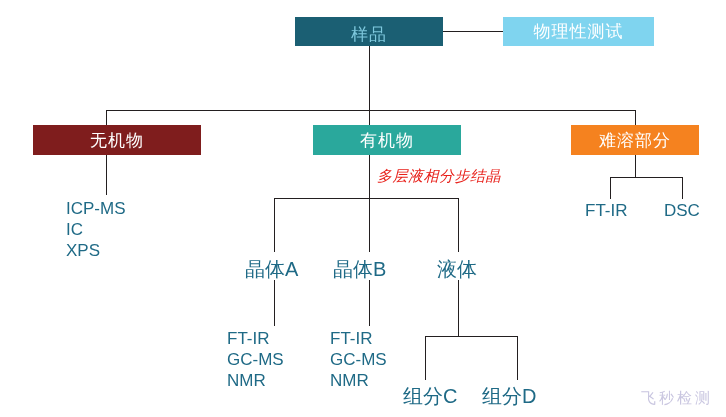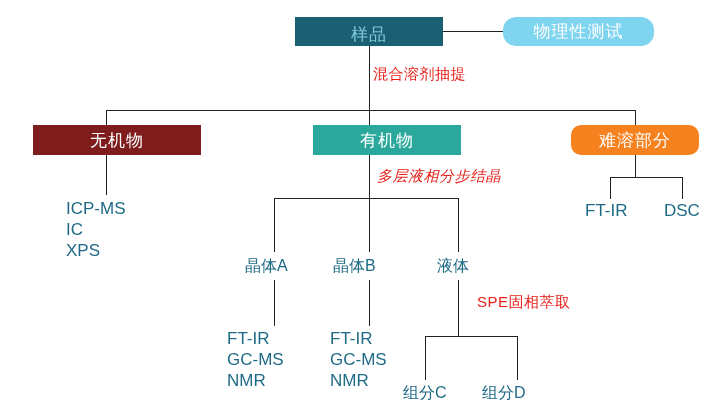--- a/index.html
+++ b/index.html
@@ -32,35 +32,33 @@
   .box-sample {
     left: 295px; top: 17px; width: 148px; height: 29px;
     background: #1b5f73;
     color: #7ec8dd;
     align-items: flex-end;
   }
   .box-physical {
     left: 503px; top: 17px; width: 151px; height: 29px;
     background: #7fd4ef;
     color: #ffffff;
-    border-radius: 13px;
   }
   .box-inorganic {
     left: 33px; top: 125px; width: 168px; height: 30px;
     background: #7f1d1d;
   }
   .box-organic {
     left: 281px; top: 125px; width: 148px; height: 30px;
     background: #2aa89c;
     margin-left: 32px;
   }
   .box-insoluble {
     left: 571px; top: 125px; width: 128px; height: 30px;
     background: #f5821f;
-    border-radius: 10px;
   }
   
   .ln {
     position: absolute;
     background: #231f20;
     z-index: 1;
   }
   .lnv { width: 1px; }
   .lnh { height: 1px; }
   
@@ -69,21 +67,21 @@
     white-space: pre;
     z-index: 2;
   }
   .lbl-red {
     color: #e8201a;
     font-size: 15px;
     letter-spacing: 0.5px;
   }
   .lbl-node {
     color: #1f6a86;
-    font-size: 16px;
+    font-size: 20px;
   }
   .lbl-method {
     color: #1f6a86;
     font-size: 17px;
     line-height: 21px;
   }
   .watermark {
     position: absolute;
     color: #c9c6e0;
     font-size: 15px;
@@ -101,21 +99,20 @@
   </div>
 
   <div class="box box-physical">
     <span>物理性测试</span>
   </div>
 
   <div class="ln lnh" style="left:443px; top:31px; width:60px;"></div>
 
   <div class="ln lnv" style="left:369px; top:46px; height:64px;"></div>
 
-  <div class="lbl lbl-red" style="left:373px; top:65px;">混合溶剂抽提</div>
 
   <div class="ln lnh" style="left:106px; top:110px; width:529px;"></div>
   <div class="ln lnv" style="left:106px; top:110px; height:15px;"></div>
   <div class="ln lnv" style="left:369px; top:110px; height:15px;"></div>
   <div class="ln lnv" style="left:635px; top:110px; height:15px;"></div>
 
   <div class="box box-inorganic">
     <span>无机物</span>
   </div>
   <div class="box box-organic">
@@ -152,23 +149,23 @@
   <div class="ln lnv" style="left:274px; top:280px; height:46px;"></div>
   <div class="ln lnv" style="left:369px; top:280px; height:46px;"></div>
   <div class="lbl lbl-method" style="left:227px; top:328px;">FT-IR
 GC-MS
 NMR</div>
   <div class="lbl lbl-method" style="left:330px; top:328px;">FT-IR
 GC-MS
 NMR</div>
 
   <div class="ln lnv" style="left:458px; top:280px; height:56px;"></div>
-  <div class="lbl lbl-red" style="left:477px; top:293px;">SPE固相萃取</div>
 
   <div class="ln lnh" style="left:425px; top:336px; width:92px;"></div>
   <div class="ln lnv" style="left:425px; top:336px; height:44px;"></div>
   <div class="ln lnv" style="left:517px; top:336px; height:44px;"></div>
 
   <div class="lbl lbl-node" style="left:403px; top:383px;">组分C</div>
   <div class="lbl lbl-node" style="left:482px; top:383px;">组分D</div>
 
+  <div class="watermark" style="left:641px; top:389px;">飞秒检测</div>
 
 </div>
 
 </body></html>

